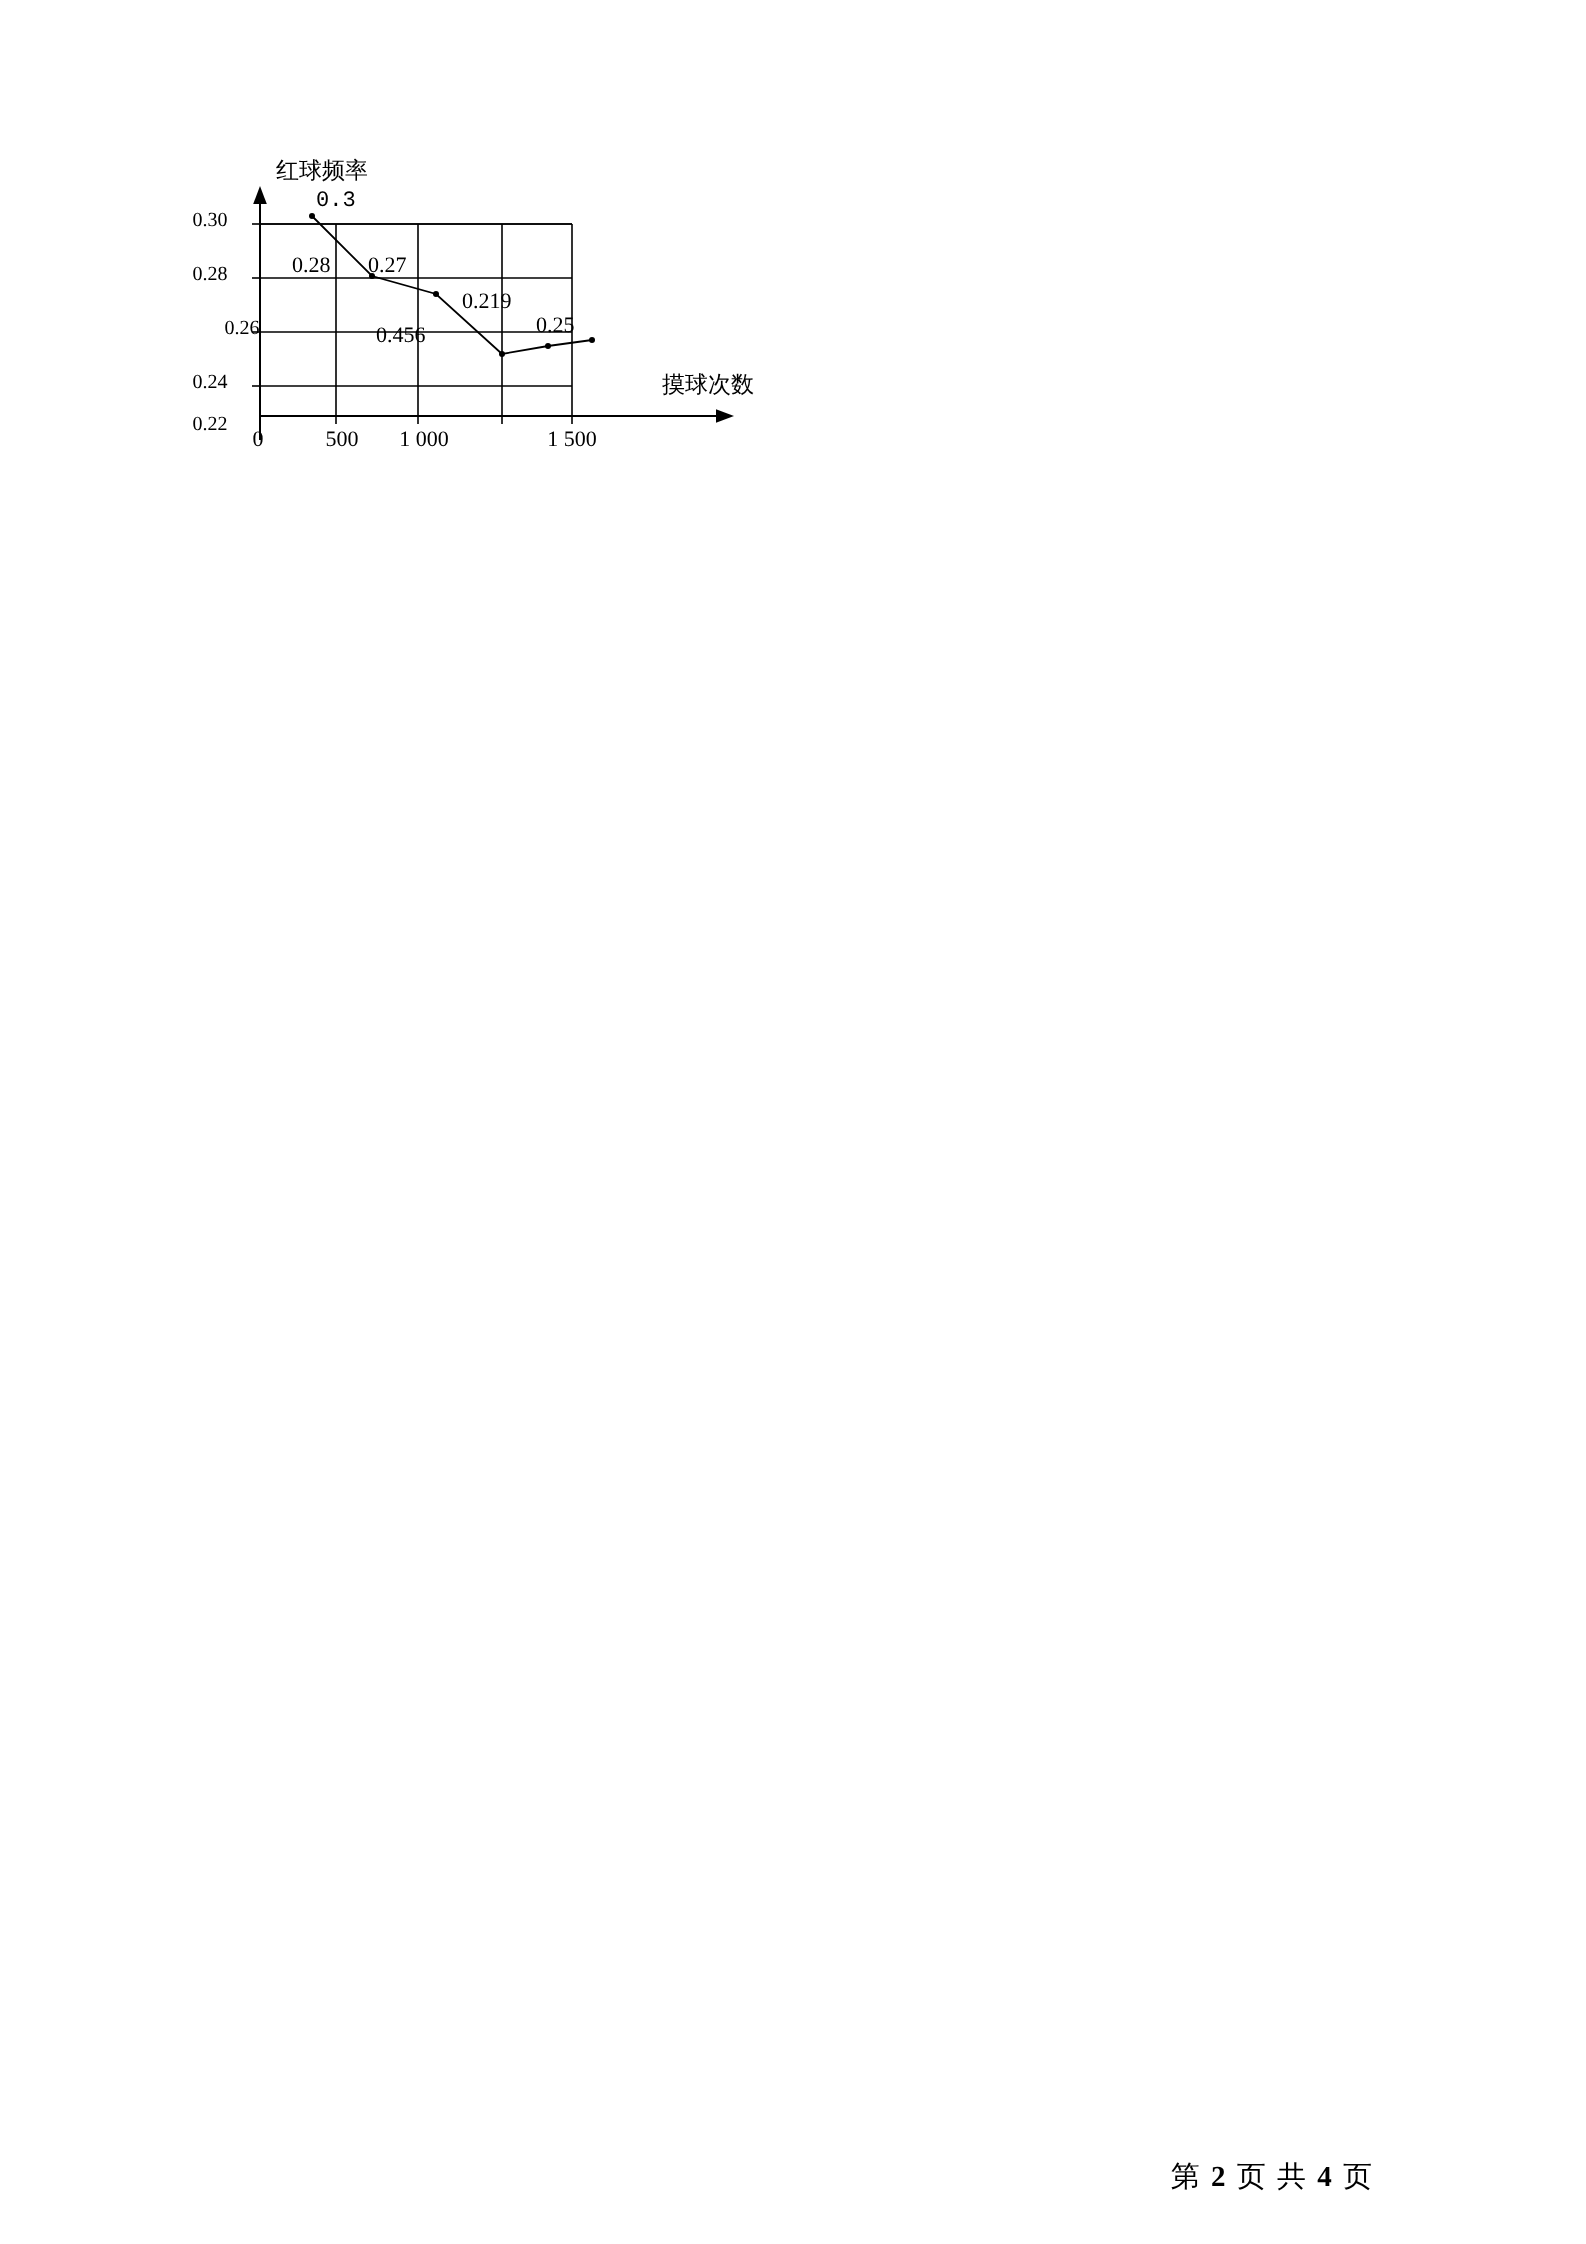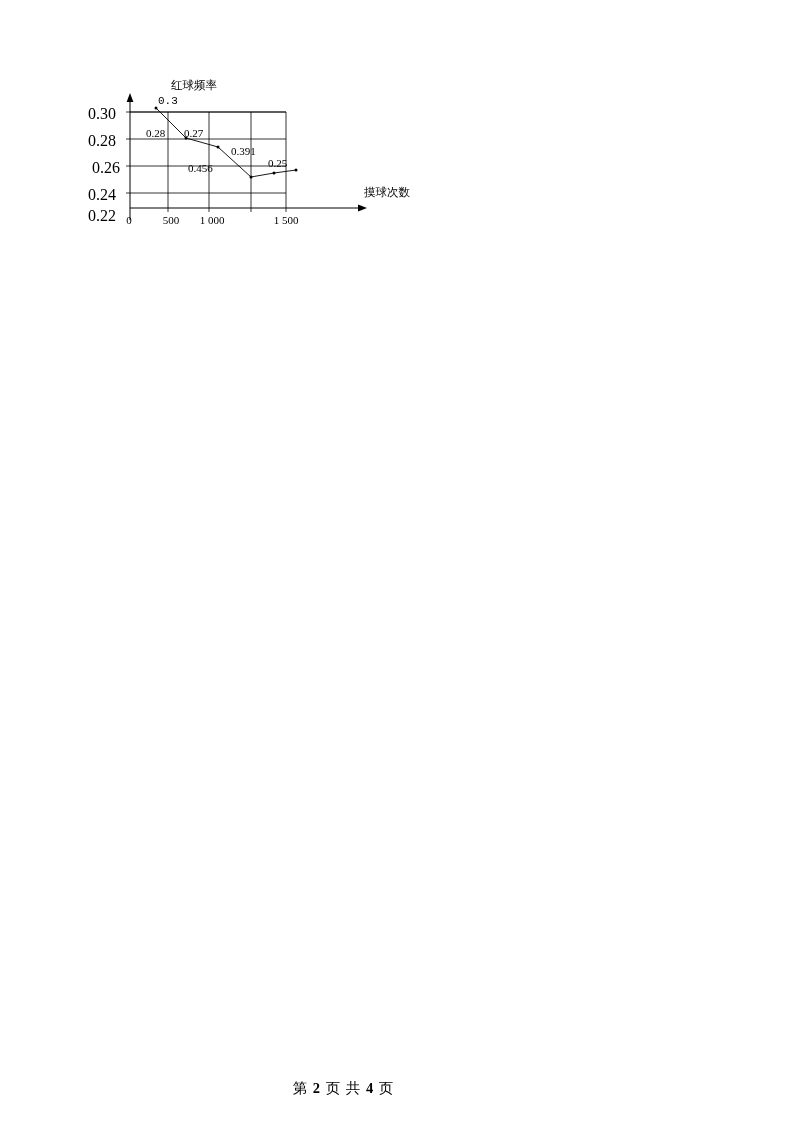--- a/index.html
+++ b/index.html
@@ -64,44 +64,43 @@
     position: absolute;
     left: 0;
     top: 0;
   }
   .lbl-cn {
     position: absolute;
     font-family: Liberation Serif, serif;
     font-size: 11.5px;
     white-space: nowrap;
     color: #000;
-    margin-left: 33px;
   }
   .ytick {
     position: absolute;
-    font-size: 16px;
-    text-align: left;
+    font-size: 10px;
+    text-align: center;
     width: 34px;
   }
   .xtick {
     position: absolute;
     font-size: 11px;
     text-align: center;
   }
   .dlabel {
     position: absolute;
     font-size: 11px;
   }
 
   .footer {
     position: absolute;
     left: 0;
     top: 1079px;
     width: 687px;
-    text-align: center;
+    text-align: right;
     font-size: 14.5px;
     font-family: "Liberation Serif", serif;
     letter-spacing: 1px;
   }
   .footer .num {
     font-weight: bold;
   }
 </style>
 </head>
 <body>
@@ -151,34 +150,34 @@
         <circle cx="186" cy="95" r="1.5" fill="#000"></circle>
         <circle cx="208" cy="92" r="1.5" fill="#000"></circle>
       </svg>
 
       <span class="lbl-cn" style="left:50px; top:0px;">红球频率</span>
 
       <span class="lbl-cn" style="left:243px; top:107px;">摸球次数</span>
 
       <span class="ytick" style="left:0px;  top:27px;">0.30</span>
       <span class="ytick" style="left:0px;  top:54px;">0.28</span>
-      <span class="ytick" style="left:4px;  top:81px;">0.26</span>
+      <span class="ytick" style="left:16px;  top:81px;">0.26</span>
       <span class="ytick" style="left:0px;  top:108px;">0.24</span>
       <span class="ytick" style="left:0px;  top:129px;">0.22</span>
 
       <span class="xtick" style="left:24px;  top:136px; width:34px;">0</span>
       <span class="xtick" style="left:66px;  top:136px; width:34px;">500</span>
       <span class="xtick" style="left:104px; top:136px; width:40px;">1 000</span>
       <span class="xtick" style="left:178px; top:136px; width:40px;">1 500</span>
 
       <span class="dlabel" style="left:70px;  top:17px;font-family:Liberation Mono, monospace;">0.3</span>
       <span class="dlabel" style="left:58px;  top:49px;">0.28</span>
       <span class="dlabel" style="left:96px; top:49px;">0.27</span>
       <span class="dlabel" style="left:100px; top:84px;">0.456</span>
-      <span class="dlabel" style="left:143px; top:67px;">0.391</span>
+      <span class="dlabel" style="left:143px; top:67px;">0.219</span>
       <span class="dlabel" style="left:180px; top:67px;margin-top:12px;">0.25</span>
     </div>
 
 
   </div>
 
   <div class="footer">
     <span>第</span>
     <span class="num">2</span>
     <span>页 共</span>

